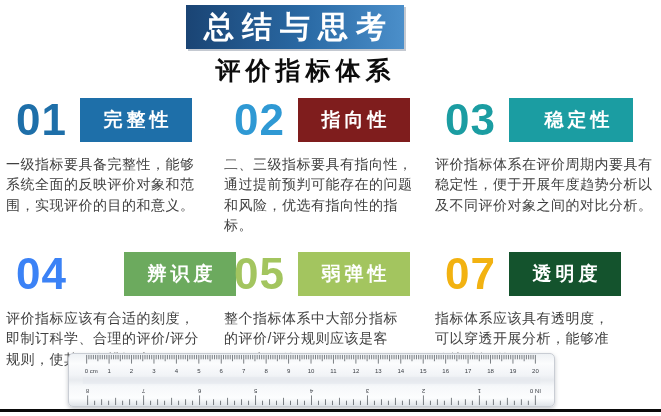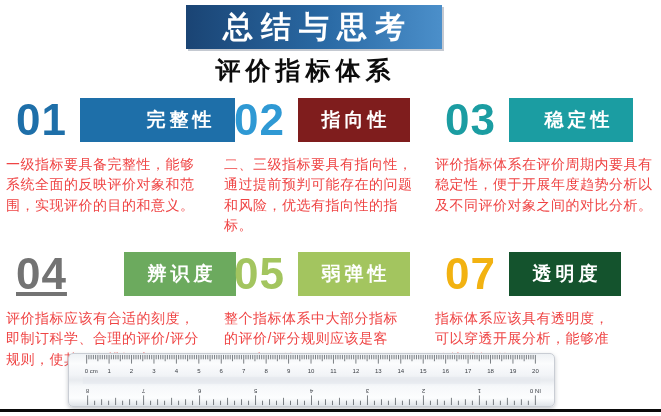--- a/index.html
+++ b/index.html
@@ -4,21 +4,21 @@
 <style>
   html,body { margin:0; padding:0; }
   body {
     width:661px; height:416px; position:relative; overflow:hidden;
     background:#ffffff;
     font-family:"Liberation Sans","DejaVu Sans",sans-serif;
   }
 
   
   .title-banner {
-    position:absolute; left:186px; top:5px; width:256px; height:44px;
+    position:absolute; left:186px; top:5px; width:218px; height:44px;
     display:flex; align-items:center; justify-content:center;
     color:#ffffff; font-size:30px; font-weight:bold; letter-spacing:8px;
     text-indent:8px;
     box-shadow:2px 2px 0 rgba(20,40,70,.25);
   }
   .subtitle {
     position:absolute; left:166px; top:54px; width:274px;
     text-align:center; font-size:25px; font-weight:bold; letter-spacing:5px;
     text-indent:5px; color:#0d0d0d;
   }
@@ -32,21 +32,21 @@
   .item { min-height:116px; }
   .item-head { display:flex; align-items:center; gap:13px; padding-left:10px; height:46px; }
   .num  { font-size:44px; font-weight:bold; line-height:1; letter-spacing:1px; }
   .tag  {
     width:112px; height:44px; flex:0 0 auto;
     display:flex; align-items:center; justify-content:center;
     color:#ffffff; font-size:19px; font-weight:bold; letter-spacing:4px; text-indent:4px;
   }
   .desc {
     margin:11px 0 0 0; font-size:14px; line-height:1.45; letter-spacing:.5px;
-    color:#ef4444; max-width:200px;
+    color:#404040; max-width:200px;
   }
   .item:nth-child(3) .desc { max-width:222px; }
   .item:nth-child(5) .desc, .item:nth-child(6) .desc { max-width:186px; }
 
   
   .ruler {
     position:absolute; left:68px; top:353px; width:487px; height:54px;
     border:1px solid #c9cdd4; border-radius:5px; box-sizing:border-box;
     background:linear-gradient(180deg,#eef1f4 0%,#fbfcfd 18%,#f2f4f7 40%,#e8ebef 50%,#f6f8fa 62%,#fcfdfe 85%,#dfe3e8 100%);
     box-shadow:0 2px 4px rgba(90,95,105,.35);
@@ -64,21 +64,21 @@
 <div class="title-banner" style="background: linear-gradient(90deg, rgb(26, 68, 116) 0%, rgb(42, 106, 165) 55%, rgb(75, 143, 202) 100%); color: rgb(255, 255, 255);">
   <span>总结与思考</span>
 </div>
 <div class="subtitle">评价指标体系</div>
 
 <div class="grid">
 
   <div class="item">
     <div class="item-head">
       <span class="num" style="color: rgb(30, 111, 169);">01</span>
-      <span class="tag" style="background-color: rgb(30, 111, 169); padding-left: 43px;">完整性</span>
+      <span class="tag" style="background-color: rgb(30, 111, 169);">完整性</span>
     </div>
     <p class="desc">一级指标要具备完整性，能够系统全面的反映评价对象和范围，实现评价的目的和意义。</p>
   </div>
 
   <div class="item">
     <div class="item-head">
       <span class="num" style="color: rgb(47, 153, 212);">02</span>
       <span class="tag" style="background-color: #7f1d1d;">指向性</span>
     </div>
     <p class="desc">二、三级指标要具有指向性，通过提前预判可能存在的问题和风险，优选有指向性的指标。</p>
@@ -87,21 +87,21 @@
   <div class="item">
     <div class="item-head">
       <span class="num" style="color: rgb(27, 157, 162);">03</span>
       <span class="tag" style="background-color: rgb(27, 157, 162); padding-left: 12px;">稳定性</span>
     </div>
     <p class="desc">评价指标体系在评价周期内要具有稳定性，便于开展年度趋势分析以及不同评价对象之间的对比分析。</p>
   </div>
 
   <div class="item">
     <div class="item-head">
-      <span class="num" style="color: #737373; text-decoration: underline;">04</span>
+      <span class="num" style="color: #3b82f6;">04</span>
       <span class="tag" style="background-color: rgb(108, 170, 94); margin-left: 44px;">辨识度</span>
     </div>
     <p class="desc">评价指标应该有合适的刻度，即制订科学、合理的评价/评分规则，使其具有辨识度。</p>
   </div>
 
   <div class="item">
     <div class="item-head">
       <span class="num" style="color: rgb(163, 197, 95); text-align: center;">05</span>
       <span class="tag" style="background-color: rgb(163, 197, 95);">弱弹性</span>
     </div>

